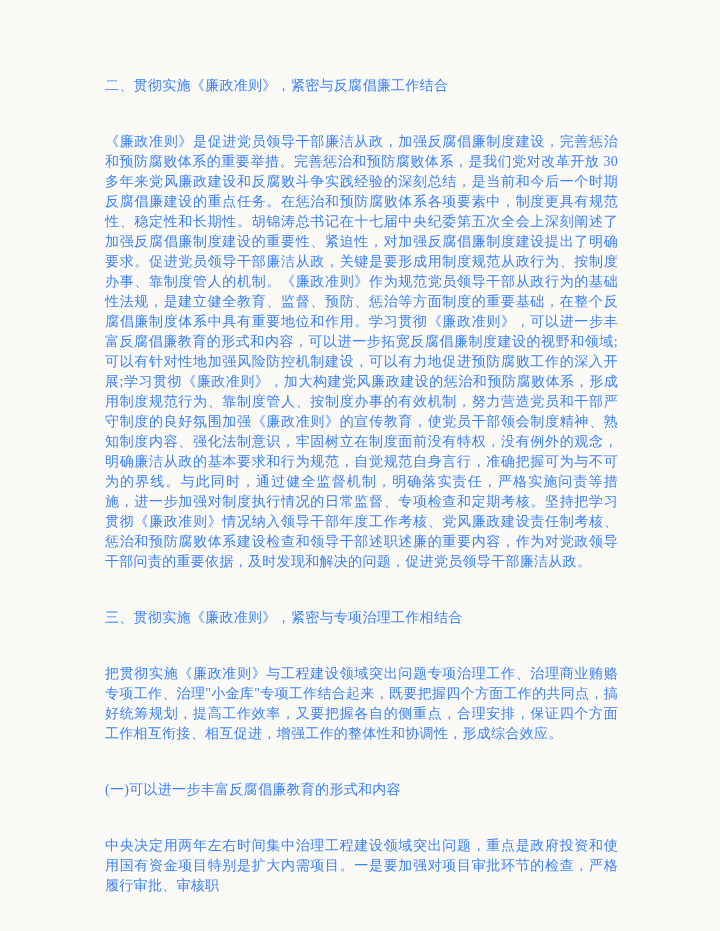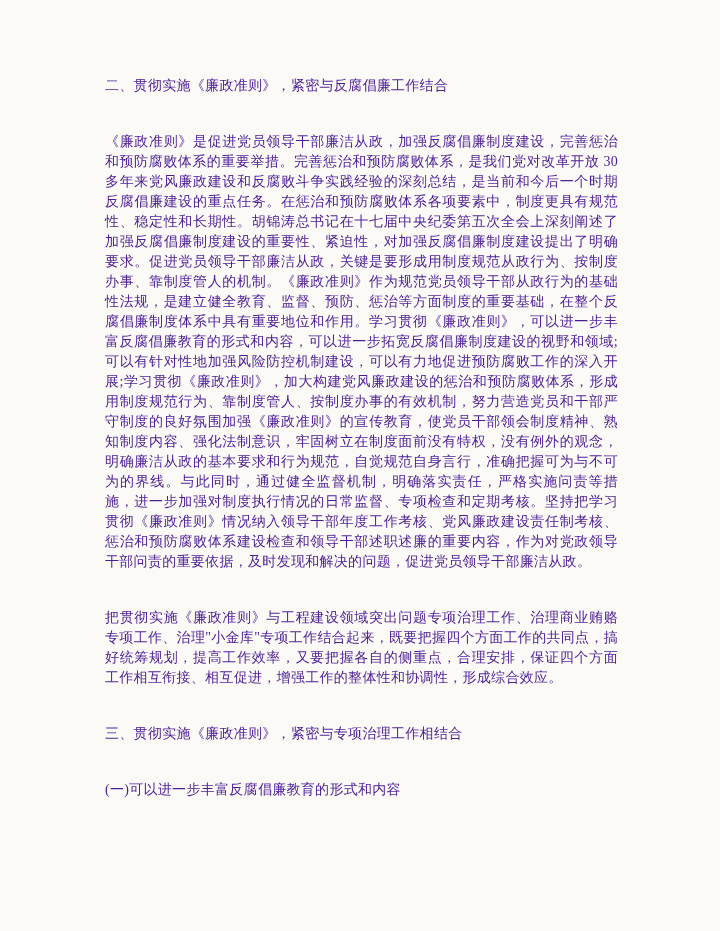--- a/index.html
+++ b/index.html
@@ -11,21 +11,21 @@
     height: 931px;
     background: #fbfaf7;
     overflow: hidden;
     font-family: "Liberation Serif", "DejaVu Serif", serif;
   }
   .page {
     box-sizing: border-box;
     width: 720px;
     height: 747px;
     padding: 76px 102px 20px 105px;
-    color: #4c1d95;
+    color: #3b82f6;
   }
   .block {
     font-size: 14px;
     line-height: 20px;
     letter-spacing: 0.3px;
     margin: 0 0 36px 0;
     word-break: break-all;
   }
   .heading {
     font-weight: normal;
@@ -38,20 +38,21 @@
 </style>
 </head>
 <body>
 
 <div class="page">
 
   <div class="block heading">二、贯彻实施《廉政准则》，紧密与反腐倡廉工作结合</div>
 
   <div class="block para">《廉政准则》是促进党员领导干部廉洁从政，加强反腐倡廉制度建设，完善惩治和预防腐败体系的重要举措。完善惩治和预防腐败体系，是我们党对改革开放 30 多年来党风廉政建设和反腐败斗争实践经验的深刻总结，是当前和今后一个时期反腐倡廉建设的重点任务。在惩治和预防腐败体系各项要素中，制度更具有规范性、稳定性和长期性。胡锦涛总书记在十七届中央纪委第五次全会上深刻阐述了加强反腐倡廉制度建设的重要性、紧迫性，对加强反腐倡廉制度建设提出了明确要求。促进党员领导干部廉洁从政，关键是要形成用制度规范从政行为、按制度办事、靠制度管人的机制。《廉政准则》作为规范党员领导干部从政行为的基础性法规，是建立健全教育、监督、预防、惩治等方面制度的重要基础，在整个反腐倡廉制度体系中具有重要地位和作用。学习贯彻《廉政准则》，可以进一步丰富反腐倡廉教育的形式和内容，可以进一步拓宽反腐倡廉制度建设的视野和领域;可以有针对性地加强风险防控机制建设，可以有力地促进预防腐败工作的深入开展;学习贯彻《廉政准则》，加大构建党风廉政建设的惩治和预防腐败体系，形成用制度规范行为、靠制度管人、按制度办事的有效机制，努力营造党员和干部严守制度的良好氛围加强《廉政准则》的宣传教育，使党员干部领会制度精神、熟知制度内容、强化法制意识，牢固树立在制度面前没有特权，没有例外的观念，明确廉洁从政的基本要求和行为规范，自觉规范自身言行，准确把握可为与不可为的界线。与此同时，通过健全监督机制，明确落实责任，严格实施问责等措施，进一步加强对制度执行情况的日常监督、专项检查和定期考核。坚持把学习贯彻《廉政准则》情况纳入领导干部年度工作考核、党风廉政建设责任制考核、惩治和预防腐败体系建设检查和领导干部述职述廉的重要内容，作为对党政领导干部问责的重要依据，及时发现和解决的问题，促进党员领导干部廉洁从政。</div>
 
+  <div class="block heading">三、贯彻实施《廉政准则》，紧密与专项治理工作相结合</div>
+
   <div class="block para">把贯彻实施《廉政准则》与工程建设领域突出问题专项治理工作、治理商业贿赂专项工作、治理"小金库"专项工作结合起来，既要把握四个方面工作的共同点，搞好统筹规划，提高工作效率，又要把握各自的侧重点，合理安排，保证四个方面工作相互衔接、相互促进，增强工作的整体性和协调性，形成综合效应。</div>
-
-  <div class="block heading">三、贯彻实施《廉政准则》，紧密与专项治理工作相结合</div>
 
   <div class="block heading">(一)可以进一步丰富反腐倡廉教育的形式和内容</div>
 
+  <div class="block para">中央决定用两年左右时间集中治理工程建设领域突出问题，重点是政府投资和使用国有资金项目特别是扩大内需项目。一是要加强对项目审批环节的检查，严格履行审批、审核职</div>
 
 </div>
 
 </body></html>

